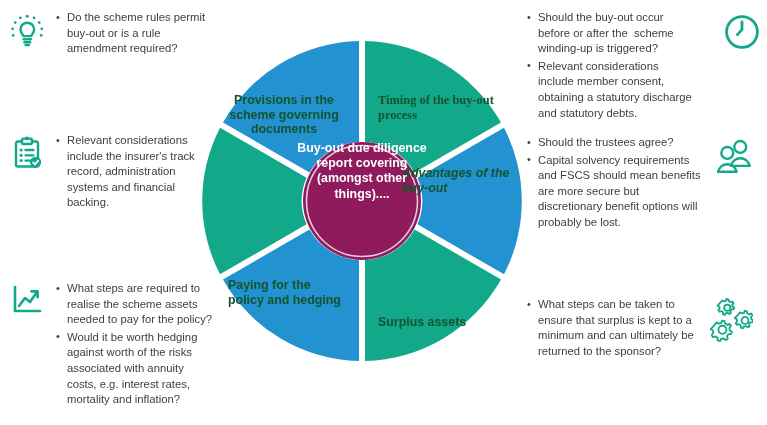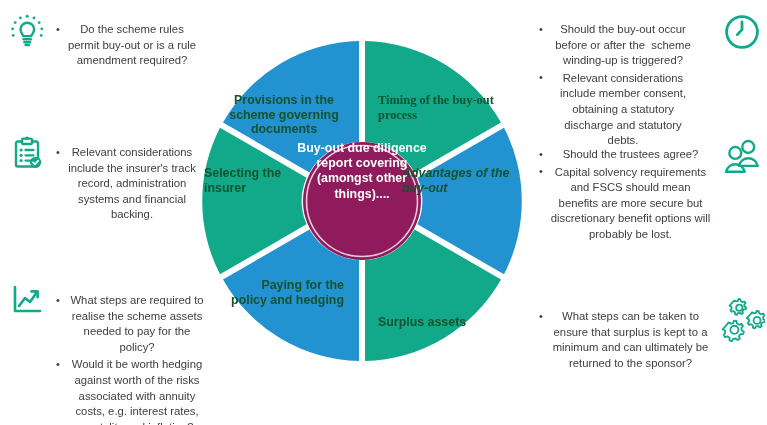--- a/index.html
+++ b/index.html
@@ -30,26 +30,25 @@
     width: 46px;
     height: 46px;
     display: flex;
     align-items: flex-start;
     justify-content: center;
   }
   .note.right .note-icon { order: 2; }
 
   .note-list {
     list-style: none;
-    margin: 12px;
+    margin: 0;
     padding: 0;
     font-size: 11.3px;
     line-height: 15.6px;
     color: #3c4145;
-    text-align: center;
   }
   .note-list li {
     position: relative;
     padding-left: 11px;
     margin-bottom: 2px;
     white-space: pre-wrap;
   }
   .note-list li::before {
     content: "\2022";
     position: absolute;
@@ -97,21 +96,21 @@
     font-weight: bold;
     font-size: 12.4px;
     line-height: 14.6px;
     text-align: center;
     pointer-events: none;
   }
   #lbl-provisions { left: 22px;  top: 52px;  width: 120px; text-align: center; }
   #lbl-timing     { left: 176px; top: 52px;  width: 120px; text-align: left; font-family: Liberation Serif, serif;   }
   #lbl-selecting  { left: 2px;   top: 125px; width: 112px; text-align: left;   }
   #lbl-advantages { left: 200px; top: 125px; width: 112px; text-align: left; font-style: italic;   }
-  #lbl-paying     { left: 26px;  top: 237px; width: 116px; text-align: right; }
+  #lbl-paying     { left: 26px;  top: 237px; width: 116px; text-align: left; }
   #lbl-surplus    { left: 176px; top: 238px; width: 120px; text-align: left; margin-top: 36px;   }
 
   #hub-text {
     position: absolute;
     left: 86px;
     top: 100px;
     width: 148px;
     text-align: center;
     color: #ffffff;
     font-weight: bold;
@@ -285,16 +284,15 @@
 
     <circle cx="160" cy="160" r="59" fill="#8f1b5d"></circle>
     <circle cx="160" cy="160" r="55.5" fill="none" stroke="#e7cbd9" stroke-width="1.6"></circle>
   </svg>
 
   <div class="seg-label" id="lbl-provisions">Provisions in the scheme governing documents</div>
   <div class="seg-label" id="lbl-timing">Timing of the buy-out process</div>
   <div class="seg-label" id="lbl-advantages">Advantages of the buy-out</div>
   <div class="seg-label" id="lbl-surplus">Surplus assets</div>
   <div class="seg-label" id="lbl-paying">Paying for the policy and hedging</div>
-  <div class="seg-label" id="lbl-selecting">Selecting the insurer</div>
 
   <div id="hub-text">Buy-out due diligence report covering (amongst other things)....</div>
 </div>
 
 </body></html>

